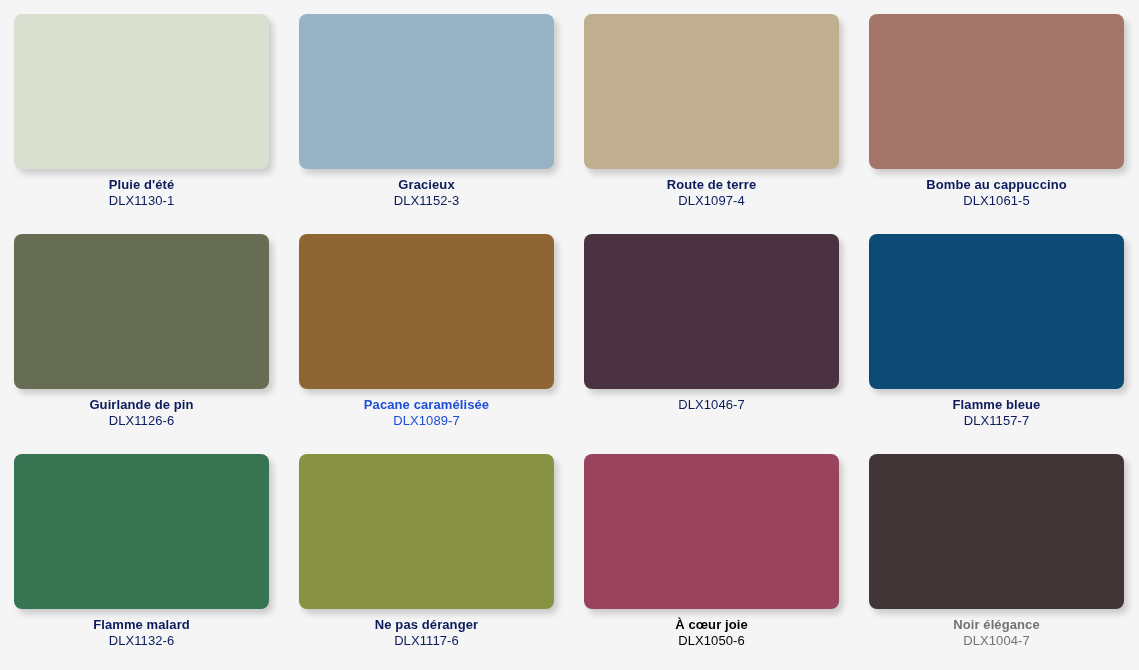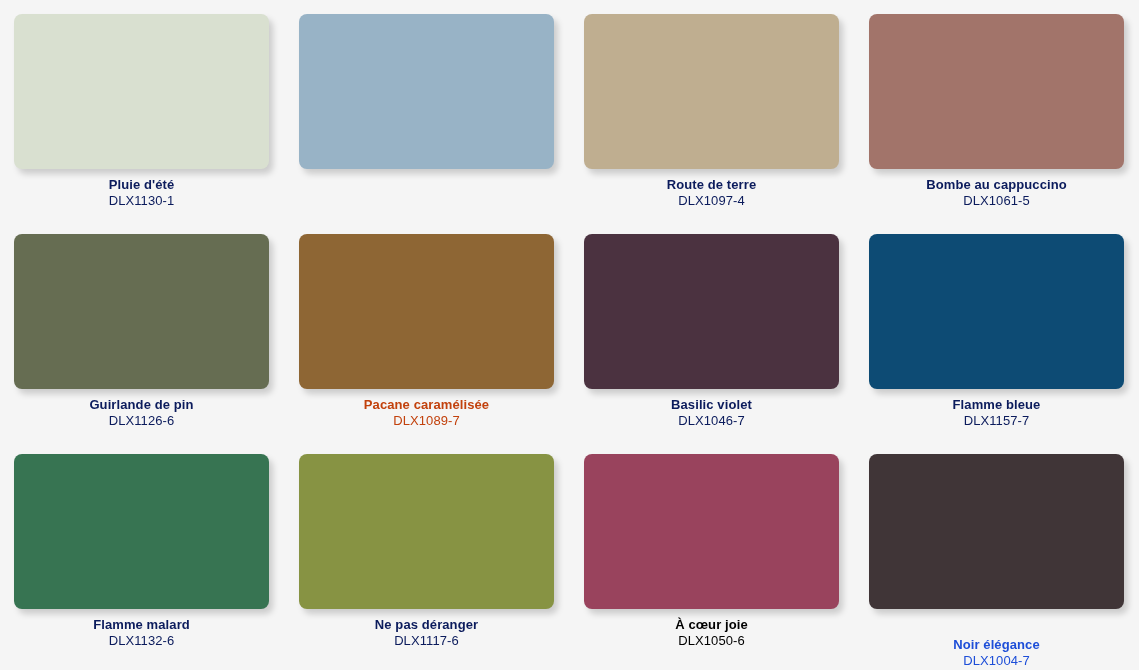--- a/index.html
+++ b/index.html
@@ -65,20 +65,24 @@
 <div id="palette-grid">
     <div class="swatch-card">
       <div class="swatch-chip" style="background-color: rgb(217, 224, 208);"></div>
       <div class="swatch-caption" style="color: rgb(11, 27, 92);">
         <span class="swatch-name">Pluie d'été</span>
         <span class="swatch-code">DLX1130-1</span>
       </div>
     </div>
     <div class="swatch-card">
       <div class="swatch-chip" style="background-color: rgb(152, 179, 198);"></div>
+      <div class="swatch-caption" style="color: rgb(11, 27, 92);">
+        <span class="swatch-name">Gracieux</span>
+        <span class="swatch-code">DLX1152-3</span>
+      </div>
     </div>
     <div class="swatch-card">
       <div class="swatch-chip" style="background-color: rgb(191, 174, 144);"></div>
       <div class="swatch-caption" style="color: rgb(11, 27, 92);">
         <span class="swatch-name">Route de terre</span>
         <span class="swatch-code">DLX1097-4</span>
       </div>
     </div>
     <div class="swatch-card">
       <div class="swatch-chip" style="background-color: rgb(162, 116, 106);"></div>
@@ -89,29 +93,28 @@
     </div>
     <div class="swatch-card">
       <div class="swatch-chip" style="background-color: rgb(102, 109, 82);"></div>
       <div class="swatch-caption" style="color: rgb(11, 27, 92);">
         <span class="swatch-name">Guirlande de pin</span>
         <span class="swatch-code">DLX1126-6</span>
       </div>
     </div>
     <div class="swatch-card">
       <div class="swatch-chip" style="background-color: rgb(142, 102, 52);"></div>
-      <div class="swatch-caption" style="color: #c2410c;">
+      <div class="swatch-caption" style="color: #1d4ed8;">
         <span class="swatch-name">Pacane caramélisée</span>
         <span class="swatch-code">DLX1089-7</span>
       </div>
     </div>
     <div class="swatch-card">
       <div class="swatch-chip" style="background-color: rgb(75, 50, 64);"></div>
       <div class="swatch-caption" style="color: rgb(11, 27, 92);">
-        <span class="swatch-name">Basilic violet</span>
         <span class="swatch-code">DLX1046-7</span>
       </div>
     </div>
     <div class="swatch-card">
       <div class="swatch-chip" style="background-color: rgb(13, 75, 116);"></div>
       <div class="swatch-caption" style="color: rgb(11, 27, 92);">
         <span class="swatch-name">Flamme bleue</span>
         <span class="swatch-code">DLX1157-7</span>
       </div>
     </div>
@@ -131,18 +134,18 @@
     </div>
     <div class="swatch-card">
       <div class="swatch-chip" style="background-color: rgb(153, 67, 93);"></div>
       <div class="swatch-caption" style="color: #000000;">
         <span class="swatch-name">À cœur joie</span>
         <span class="swatch-code">DLX1050-6</span>
       </div>
     </div>
     <div class="swatch-card">
       <div class="swatch-chip" style="background-color: rgb(64, 53, 55);"></div>
-      <div class="swatch-caption" style="color: #1d4ed8; margin-top: 20px;">
+      <div class="swatch-caption" style="color: #737373;">
         <span class="swatch-name">Noir élégance</span>
         <span class="swatch-code">DLX1004-7</span>
       </div>
     </div>
   </div>
 
 </body></html>

